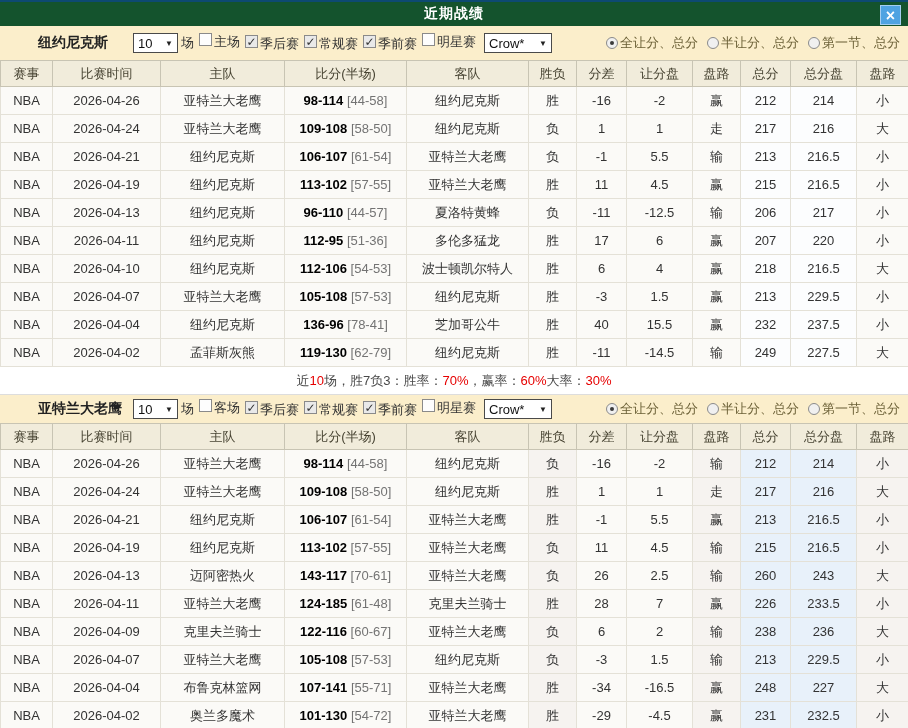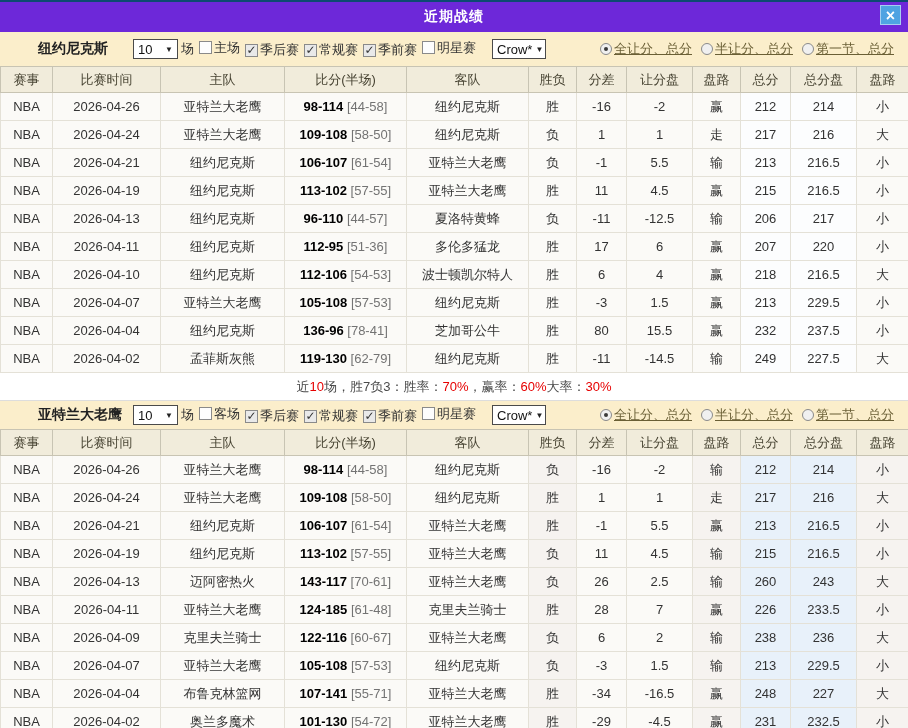--- a/index.html
+++ b/index.html
@@ -1,45 +1,45 @@
 <!DOCTYPE html>
 <html><head>
 <meta charset="utf-8">
 <style>
   * { margin:0; padding:0; box-sizing:border-box; }
   body { width:908px; font-family:"Liberation Sans","DejaVu Sans",sans-serif; background:#fff; }
   .dialog { width:908px; height:728px; overflow:hidden; background:#fff; }
 
   
-  .titlebar { height:32px; background:#6d28d9; border-top:2px solid #0d4a72; position:relative;
+  .titlebar { height:26px; background:#14532d; border-top:2px solid #0d4a72; position:relative;
               display:flex; align-items:center; justify-content:center; }
   .titlebar .title { color:#fff; font-weight:bold; font-size:14px; letter-spacing:1px; }
   .close-btn { position:absolute; right:7px; top:3px; width:21px; height:20px;
                background:#4fa3e2; border:1px solid #a5cef1; color:#fff; font-size:16px;
                font-weight:bold; line-height:17px; text-align:center; cursor:pointer; padding:0; }
 
   
   .filterbar { background:#fbeecb; display:flex; align-items:center; padding-left:38px;
                font-size:13px; color:#333; white-space:nowrap; }
   .fb1 { height:34px; }
   .fb2 { height:28px; }
   .team-name { font-weight:bold; font-size:14px; color:#222; width:92px; }
   .sel-box { display:inline-flex; align-items:center; justify-content:space-between;
              background:#fff; border:1px solid #4a4a4a; height:20px; padding:0 4px;
              margin:0 3px; font-size:13px; color:#111; cursor:pointer; }
   .sel-count { width:45px; }
-  .sel-book  { width:54px; margin-left:16px; }
+  .sel-book  { width:68px; margin-left:8px; }
   .sel-arrow { font-size:8px; color:#222; margin-left:3px; }
-  .cb-item { display:inline-flex; align-items:center; margin-left:5px; }
+  .cb-item { display:inline-flex; align-items:flex-start; margin-left:5px; }
   .cb { width:13px; height:13px; border:1px solid #8a8a8a; background:#fdfdfd; display:inline-flex;
         align-items:center; justify-content:center; font-size:12px; line-height:12px;
         color:#333; font-weight:bold; margin-right:2px; cursor:pointer; }
   .cb.checked { background:#e9e9e9; }
   .radios { margin-left:42px; display:inline-flex; align-items:center; }
-  .radio-item { display:inline-flex; align-items:center; margin-left:9px; color:#6a5f35;text-decoration:underline; }
+  .radio-item { display:inline-flex; align-items:center; margin-left:9px; color:#6a5f35; }
   .radio { width:12px; height:12px; border-radius:50%; border:1px solid #8a8a8a; background:#f0f0f0;
            position:relative; margin-right:2px; cursor:pointer; flex:none; }
   .radio.sel::after { content:''; position:absolute; left:3px; top:3px; width:4px; height:4px;
                       background:#3a3a3a; border-radius:50%; }
 
   
   table.grid { width:908px; border-collapse:collapse; table-layout:fixed; text-align:center;
                font-size:13px; }
   table.grid th { height:26px; background:#f1ecdb; color:#474332; font-weight:normal;
                   border:1px solid #c8c4b3; }
@@ -258,21 +258,21 @@
             <td class="c-total">229.5</td>
             <td class="c-small g">小</td>
           </tr>
           <tr>
             <td>NBA</td>
             <td>2026-04-04</td>
             <td class="t-focus">纽约尼克斯</td>
             <td><span class="score-main">136-96</span><span class="score-half"> [78-41]</span></td>
             <td>芝加哥公牛</td>
             <td class="c-small r">胜</td>
-            <td>80</td>
+            <td>40</td>
             <td>15.5</td>
             <td class="c-small r">赢</td>
             <td class="c-total">232</td>
             <td class="c-total">237.5</td>
             <td class="c-small g">小</td>
           </tr>
           <tr>
             <td>NBA</td>
             <td>2026-04-02</td>
             <td>孟菲斯灰熊</td>

